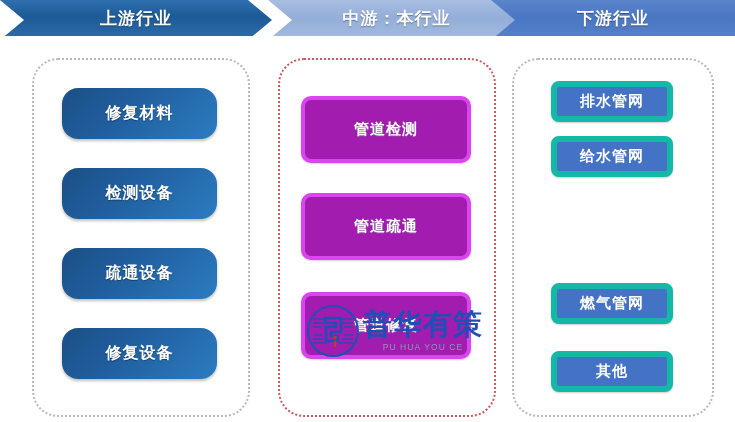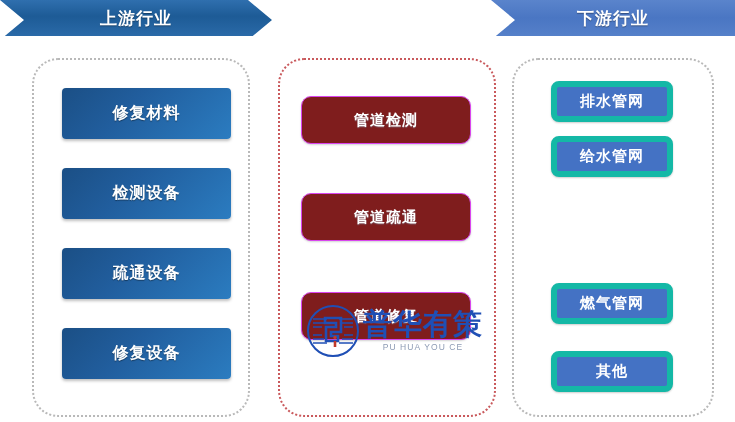--- a/index.html
+++ b/index.html
@@ -43,30 +43,30 @@
   .col-down{left:512px;width:198px;border:2px dotted #b9b9b9;}
 
   
   .box{
     position:absolute;display:flex;align-items:center;justify-content:center;
     box-sizing:border-box;text-align:center;
   }
   .box span{white-space:nowrap;}
 
   .box-up{
-    left:62px;width:169px;height:51px;border-radius:4px;
+    left:62px;width:155px;height:51px;border-radius:16px;
     background:linear-gradient(135deg,#1b4f85 0%,#215e9e 40%,#2b7cc0 100%);
     box-shadow:0 2px 3px rgba(0,0,0,.25);
   }
   .box-up span{color:#ffffff;font-weight:bold;font-size:16px;letter-spacing:1px;
     text-shadow:0 1px 1px rgba(0,0,0,.4);}
 
   .box-mid{
-    left:301px;width:170px;height:48px;border-radius:10px;
-    background:#7f1d1d;border:1px solid #d946ef;
+    left:301px;width:170px;height:67px;border-radius:10px;
+    background:#a21caf;border:4px solid #d946ef;
     box-shadow:0 1px 2px rgba(0,0,0,.18);
   }
   .box-mid span{color:#ffffff;font-weight:bold;font-size:15px;letter-spacing:1px;
     text-shadow:0 1px 1px rgba(120,130,150,.55);}
 
   .box-down{
     left:551px;width:122px;height:41px;border-radius:8px;
     background:#4472c4;border:6px solid #14b8a6;
     box-shadow:0 1px 2px rgba(0,0,0,.2);
   }
@@ -85,20 +85,23 @@
 <body>
 
 <div id="stage">
 
   <div class="chev-band">
 
     <div class="chev chev-up">
       <span>上游行业</span>
     </div>
 
+    <div class="chev chev-mid">
+      <span>中游：本行业</span>
+    </div>
 
     <div class="chev chev-down">
       <span>下游行业</span>
     </div>
 
   </div>
 
   <div class="col col-up"></div>
 
   <div class="box box-up" style="top:88px">

